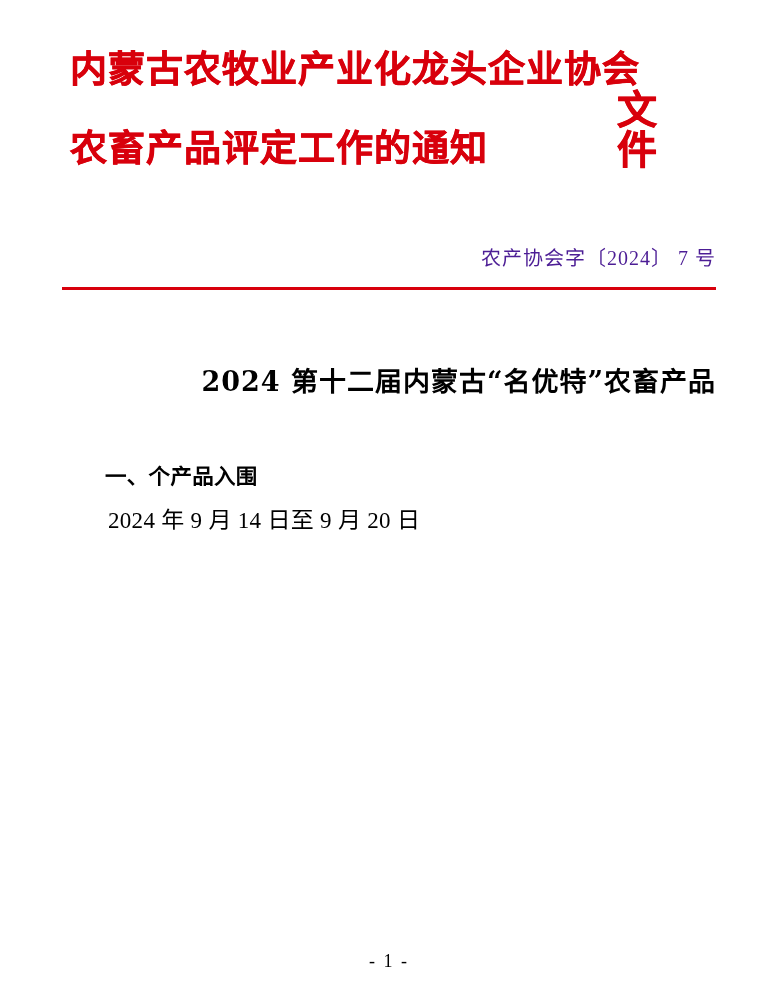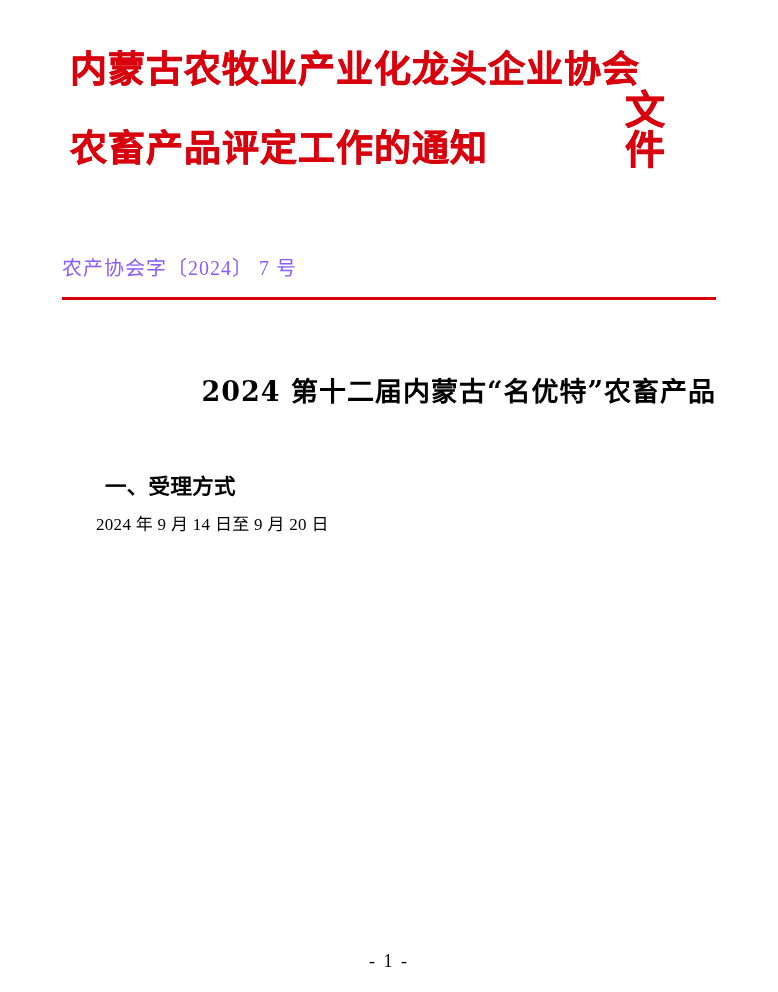--- a/index.html
+++ b/index.html
@@ -41,38 +41,38 @@
     text-align: left;
     line-height: 1.05;
     white-space: nowrap;
     -webkit-text-stroke: 0.6px #d8000c;
   }
   .lh-line-1 { margin-left: 8px; }
   .lh-line-2 { margin-left: 8px; margin-top: 40px; }
 
   .lh-wen {
     position: absolute;
-    right: 48px;
+    right: 56px;
     top: 74px;
     color: #d8000c;
     font-family: "DejaVu Serif", "Liberation Serif", serif;
     font-weight: bold;
     font-size: 40px;
     line-height: 1.0;
     width: 46px;
     text-align: center;
     -webkit-text-stroke: 0.6px #d8000c;
   }
 
   .doc-number {
-    text-align: left;
-    color: #8b5cf6;
+    text-align: right;
+    color: #4c1d95;
     font-size: 20px;
     letter-spacing: 1px;
-    margin-top: 26px;
+    margin-top: 16px;
     font-family: "Liberation Serif", "DejaVu Serif", serif;
   }
 
   .red-rule {
     margin-top: 16px;
     height: 3px;
     background: #d8000c;
     width: 100%;
   }
 
@@ -103,21 +103,21 @@
     font-weight: bold;
     text-indent: 2em;
     margin: 10px 0 0 0;
     font-size: 21.5px;
     line-height: 2.0;
     font-family: "DejaVu Serif", "Liberation Serif", serif;
   }
   .section-body {
     text-indent: 2em;
     margin: 0;
-    font-size: 17px;
+    font-size: 23px;
     line-height: 2.0;
   }
 
   .page-number {
     position: absolute;
     bottom: 20px;
     left: 0;
     width: 778px;
     text-align: center;
     font-size: 18px;
@@ -139,20 +139,20 @@
   <div class="doc-number">农产协会字〔2024〕 7 号</div>
 
   <div class="red-rule"></div>
 
   <div class="doc-title">
     <span class="t-line">2024 第十二届内蒙古“名优特”农畜产品</span>
   </div>
 
   <div class="body-text">
 
-    <p class="section-head">一、受理方式</p>
+    <p class="section-head">一、个产品入围</p>
     <p class="section-body">2024 年 9 月 14 日至 9 月 20 日</p>
 
   </div>
 
   <div class="page-number">- 1 -</div>
 
 </div>
 
 </body></html>

